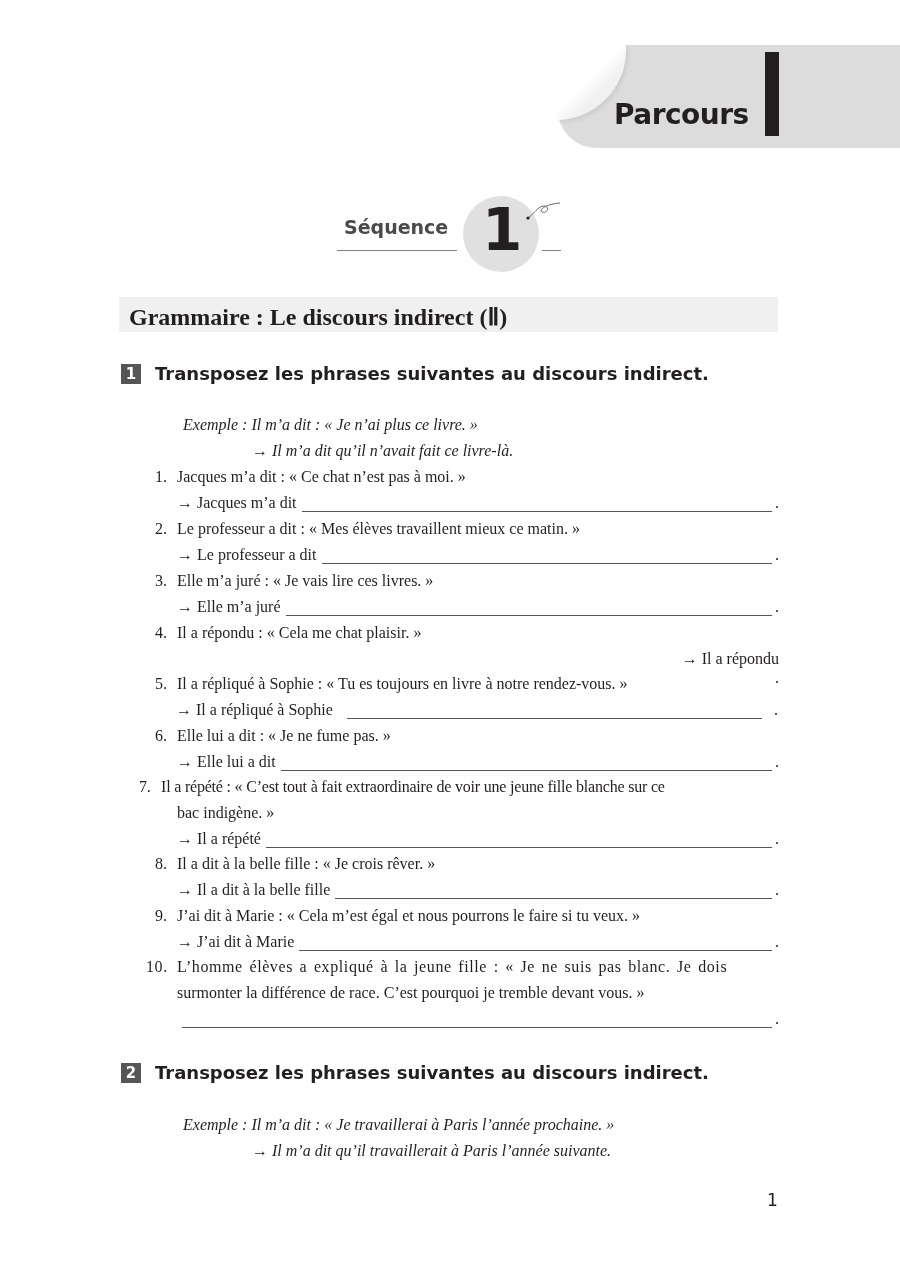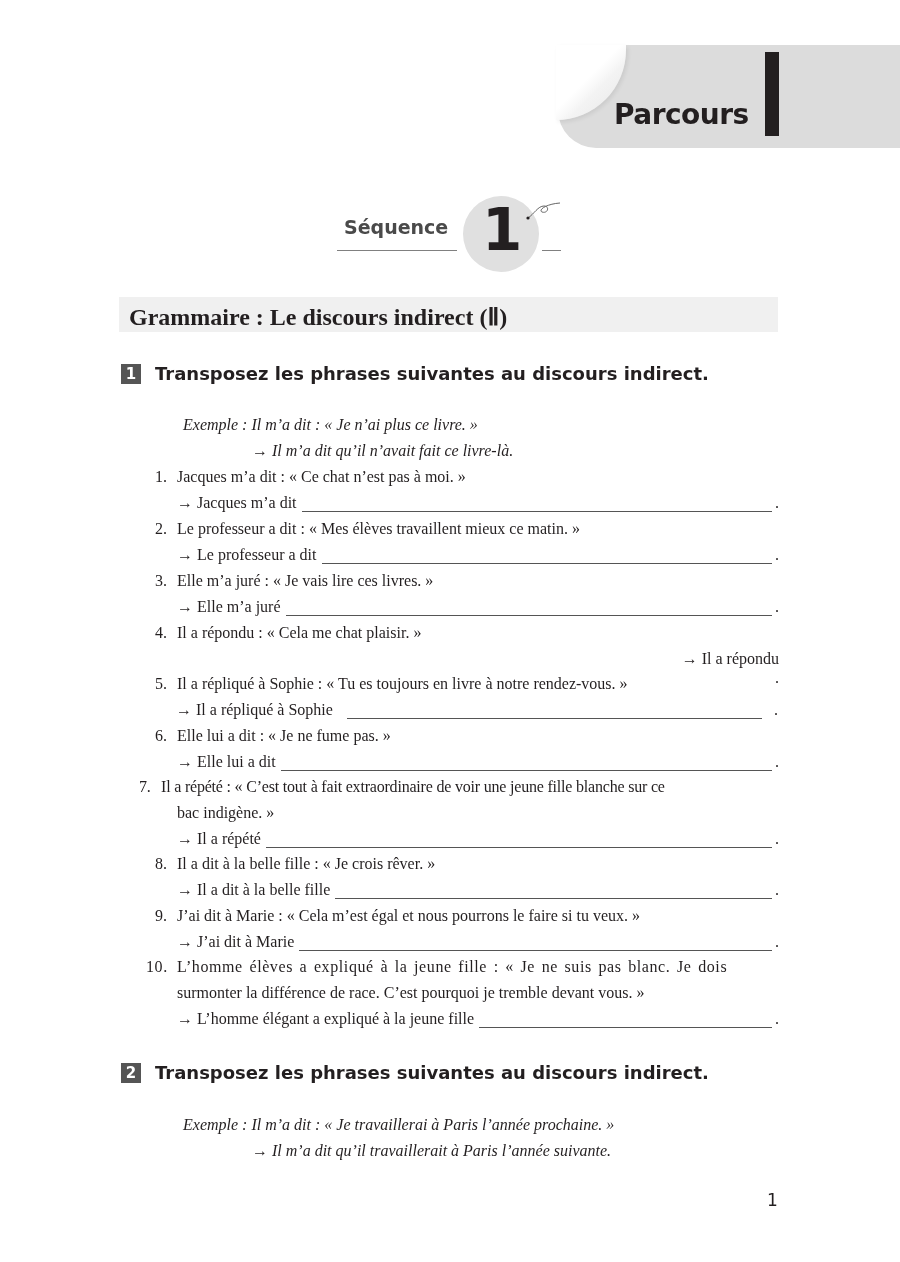--- a/index.html
+++ b/index.html
@@ -164,21 +164,20 @@
 <div class="line" style="left:155px; top:907px;"><span class="num">9.</span><span>J’ai dit à Marie : « Cela m’est égal et nous pourrons le faire si tu veux. »</span></div>
 <div class="blank-row" style="left:177px; top:933px; width:602px;">
     <span>→ J’ai dit à Marie</span>
     <span class="blank"></span>
     <span class="dot">.</span>
   </div>
 
 <div class="line" style="left:146px; top:958px; letter-spacing:0.6px; word-spacing:2px;"><span class="num" style="width:31px;">10.</span><span>L’homme élèves a expliqué à la jeune fille : « Je ne suis pas blanc. Je dois</span></div>
 <div class="line" style="left:177px; top:984px;">surmonter la différence de race. C’est pourquoi je tremble devant vous. »</div>
 <div class="blank-row" style="left:177px; top:1010px; width:602px;">
-    <span>→ L’homme élégant a expliqué à la jeune fille</span>
     <span class="blank"></span>
     <span class="dot">.</span>
   </div>
 
 <div class="ex-head" style="left:121px; top:1062px;">
   <span class="ex-badge">2</span>
   <span class="ex-title">Transposez les phrases suivantes au discours indirect.</span>
 </div>
 <div class="line italic" style="left:155px; top:1116px;">
   <span>Exemple</span><span> : Il m’a dit : « Je travaillerai à Paris l’année prochaine. »</span>

